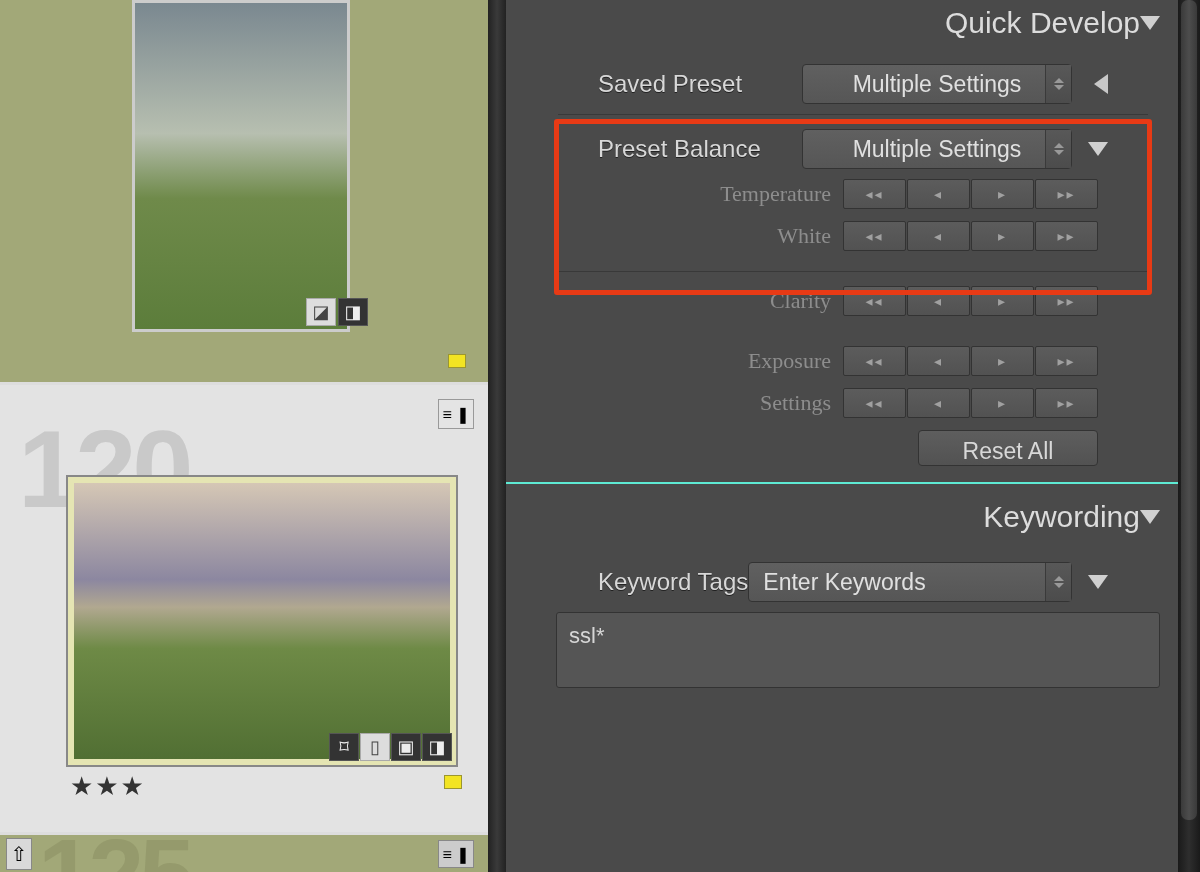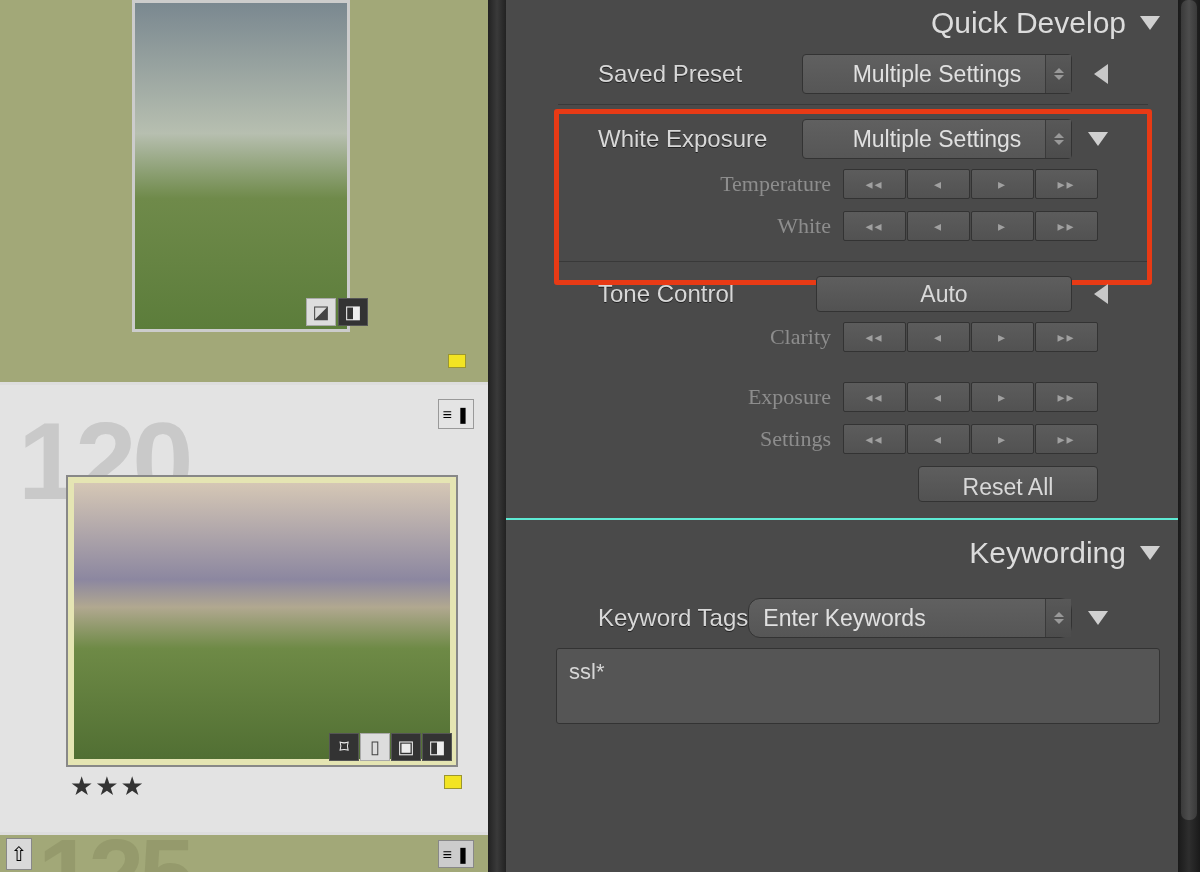--- a/index.html
+++ b/index.html
@@ -9,42 +9,42 @@
   
   .filmstrip { width: 488px; background: #d0d0d0; position: relative; overflow: hidden; }
   .cell { position: absolute; left: 0; right: 0; }
   .cell119 { top: 0; height: 382px; background: #a2a878; }
   .cell119 .photo { position: absolute; left: 132px; top: 0; width: 218px; height: 332px; background: linear-gradient(#7a8890, #b7bfb0 40%, #6f8a4a 60%, #5c7d3b); border: 3px solid #ccc; }
   .cell119 .badges { position: absolute; right: 120px; top: 298px; display: flex; gap: 2px; }
   .flag-yellow { position: absolute; right: 22px; bottom: 14px; width: 18px; height: 14px; background: #f2e423; border: 1px solid #9b9630; }
   .cell119-sep { position: absolute; left: 0; right: 0; top: 382px; height: 3px; background: #ddd; }
 
   .cell120 { top: 385px; height: 462px; background: #e3e3e3; }
-  .cell120 .bignum { position: absolute; left: 18px; top: 12px; font-size: 110px; font-weight: 700; color: #c9c9c9; letter-spacing: -4px; }
+  .cell120 .bignum { position: absolute; left: 18px; top: 20px; font-size: 110px; font-weight: 700; color: #c9c9c9; letter-spacing: -4px; }
   .cell120 .photo2 { position: absolute; left: 68px; top: 92px; width: 388px; height: 288px; border: 6px solid #e5e5b3; outline: 2px solid #888; background: linear-gradient(#d5c7b5 0%, #8c87a0 35%, #b1a890 45%, #6e8a46 60%, #516f33 100%); }
   .cell120 .corner { position: absolute; right: 14px; top: 14px; width: 36px; height: 30px; background: #e4e4e4; border: 1px solid #999; display: flex; align-items: center; justify-content: center; }
   .cell120 .badges2 { position: absolute; right: 36px; top: 348px; display: flex; gap: 1px; }
   .badge { width: 30px; height: 28px; background: #333; color: #eee; font-size: 18px; display: flex; align-items: center; justify-content: center; border: 1px solid #555; }
   .badge.light { background: #ddd; color: #444; border: 1px solid #aaa; }
   .stars { position: absolute; left: 70px; top: 386px; font-size: 26px; color: #333; letter-spacing: 2px; }
   .cell120 .flag-yellow { right: 26px; bottom: 58px; }
   .strip-bottom { position: absolute; left: 0; right: 0; bottom: 0; height: 40px; background: #a2a878; border-top: 3px solid #ddd; }
   .strip-bottom .arrow-up { position: absolute; left: 6px; bottom: 2px; width: 26px; height: 32px; background: #d9d9d9; border: 1px solid #888; display: flex; align-items: center; justify-content: center; font-size: 20px; }
   .strip-bottom .bignum2 { position: absolute; left: 38px; bottom: -60px; font-size: 100px; font-weight: 700; color: rgba(140,145,100,.6); letter-spacing: -5px; }
   .strip-bottom .corner2 { position: absolute; right: 14px; bottom: 4px; width: 36px; height: 28px; background: #ccc; border: 1px solid #888; display: flex; align-items: center; justify-content: center; }
 
   
   .divider { width: 18px; background: linear-gradient(90deg,#222,#3a3a3a,#222); }
 
   
   .panels { flex: 1; background: #4a4a4a; position: relative; overflow: hidden; }
   .scrollbar { position: absolute; right: 0; top: 0; bottom: 0; width: 22px; background: linear-gradient(90deg,#1a1a1a,#2e2e2e,#1a1a1a); }
   .scrollbar .thumb { position: absolute; left: 3px; right: 3px; top: 0; height: 820px; background: linear-gradient(90deg,#3a3a3a,#4d4d4d,#3a3a3a); border-radius: 7px; }
 
-  .panel-title { display: flex; justify-content: flex-end; align-items: center; padding: 6px 40px 14px 0; color: #dcdcdc; font-size: 30px; font-weight: 300; gap: 14px; }
+  .panel-title { display: flex; justify-content: flex-end; align-items: center; padding: 6px 40px 14px 0; color: #dcdcdc; font-size: 30px; font-weight: 300; }
   .panel-title.keywording { border-top: 2px solid #5eead4; margin-top: 6px; padding-top: 16px; }
   .tri-down { width: 0; height: 0; border-left: 10px solid transparent; border-right: 10px solid transparent; border-top: 14px solid #d0d0d0; }
   .tri-left { width: 0; height: 0; border-top: 10px solid transparent; border-bottom: 10px solid transparent; border-right: 14px solid #c8c8c8; }
 
   .row { display: flex; align-items: center; padding: 0 40px; margin-bottom: 10px; position: relative; }
   .row-label { color: #d8d8d8; font-size: 24px; flex: 0 0 auto; text-shadow: 0 1px 0 #222; }
   .row-spacer { flex: 1; }
   .dropdown { height: 40px; background: linear-gradient(#606060,#565656); border: 1px solid #333; border-radius: 4px; display: flex; align-items: center; justify-content: center; color: #e0e0e0; font-size: 23px; position: relative; flex: 0 0 270px; }
   .dd-handle { position: absolute; right: 0; top: 0; bottom: 0; width: 26px; background: linear-gradient(#585858,#4c4c4c); border-left: 1px solid #3a3a3a; display: flex; align-items: center; justify-content: center; flex-direction: column; gap: 2px; }
   .dd-handle .u { width: 0; height: 0; border-left: 5px solid transparent; border-right: 5px solid transparent; border-bottom: 5px solid #999; }
@@ -53,21 +53,21 @@
   .section { border-top: 1px solid #393939; padding-top: 14px; margin: 0 26px; }
   .subrow { display: flex; align-items: center; justify-content: flex-end; padding-right: 14px; margin-bottom: 12px; }
   .sublabel { color: #8d8d8d; font-size: 22px; margin-right: 12px; text-align: right; font-family: Liberation Serif, serif; }
   .stepper { display: flex; gap: 1px; }
   .step { width: 63px; height: 30px; background: linear-gradient(#5c5c5c,#525252); border: 1px solid #333; display: flex; align-items: center; justify-content: center; color: #a0a0a0; font-size: 14px; letter-spacing: 2px; border-radius: 2px; }
   .auto-btn, .reset-btn { height: 36px; background: linear-gradient(#5e5e5e,#525252); border: 1px solid #333; border-radius: 4px; display: flex; align-items: center; justify-content: center; color: #d8d8d8; font-size: 23px; flex: 0 0 256px; }
   .reset-row { display: flex; justify-content: flex-end; padding-right: 14px; margin: 6px 0 16px; }
 
   .highlight-box { position: absolute; border: 5px solid #e83a15; border-radius: 3px; pointer-events: none; }
 
-  .keyword-dropdown { flex: 0 0 324px; justify-content: flex-start; padding-left: 14px; border-radius: 12px; }
+  .keyword-dropdown { flex: 0 0 324px; justify-content: flex-start; padding-left: 14px; }
   .keyword-input { margin: 10px 40px 0 50px; height: 76px; background: #555; border: 1px solid #333; border-radius: 3px; padding: 10px 12px; color: #d6d6d6; font-size: 22px; }
 
 </style>
 </head>
 <body>
 
 <div class="app">
 
   <div class="filmstrip">
     <div class="cell cell119">
@@ -105,39 +105,39 @@
 
   <div class="panels">
 
     <div class="panel-title">
       <span>Quick Develop</span>
       <span class="tri-down"></span>
     </div>
 
     <div style="padding: 0 26px;">
 
-      <div class="section" style="border-top:none; padding-top:0;">
+      <div class="section" style="border-top:none; padding-top:0;margin-top:10px;">
         <div class="row">
           <span class="row-label">Saved Preset</span>
           <span class="row-spacer"></span>
           <div class="dropdown">
             <span>Multiple Settings</span>
             <div class="dd-handle">
                 <div class="u"></div>
                 <div class="d"></div>
               </div>
           </div>
           <span class="row-toggle tri-left"></span>
         </div>
       </div>
 
       <div class="section" style="position:relative; padding-bottom:8px;">
         <div class="highlight-box" style="left:-4px; right:-4px; top:4px; height:176px;"></div>
         <div class="row">
-          <span class="row-label">White Exposure</span>
+          <span class="row-label">Preset Balance</span>
           <span class="row-spacer"></span>
           <div class="dropdown">
             <span>Multiple Settings</span>
             <div class="dd-handle">
                 <div class="u"></div>
                 <div class="d"></div>
               </div>
           </div>
           <span class="row-toggle tri-down"></span>
         </div>
@@ -157,28 +157,20 @@
             <div class="step">◂◂</div>
             <div class="step">◂</div>
             <div class="step">▸</div>
             <div class="step">▸▸</div>
           </div>
           <span style="width:36px;"></span>
         </div>
       </div>
 
       <div class="section">
-        <div class="row">
-          <span class="row-label">Tone Control</span>
-          <span class="row-spacer"></span>
-          <div class="auto-btn">
-              <span>Auto</span>
-            </div>
-          <span class="row-toggle tri-left"></span>
-        </div>
         <div class="subrow">
           <span class="sublabel">Clarity</span>
           <div class="stepper">
             <div class="step">◂◂</div>
             <div class="step">◂</div>
             <div class="step">▸</div>
             <div class="step">▸▸</div>
           </div>
           <span style="width:36px;"></span>
         </div>

